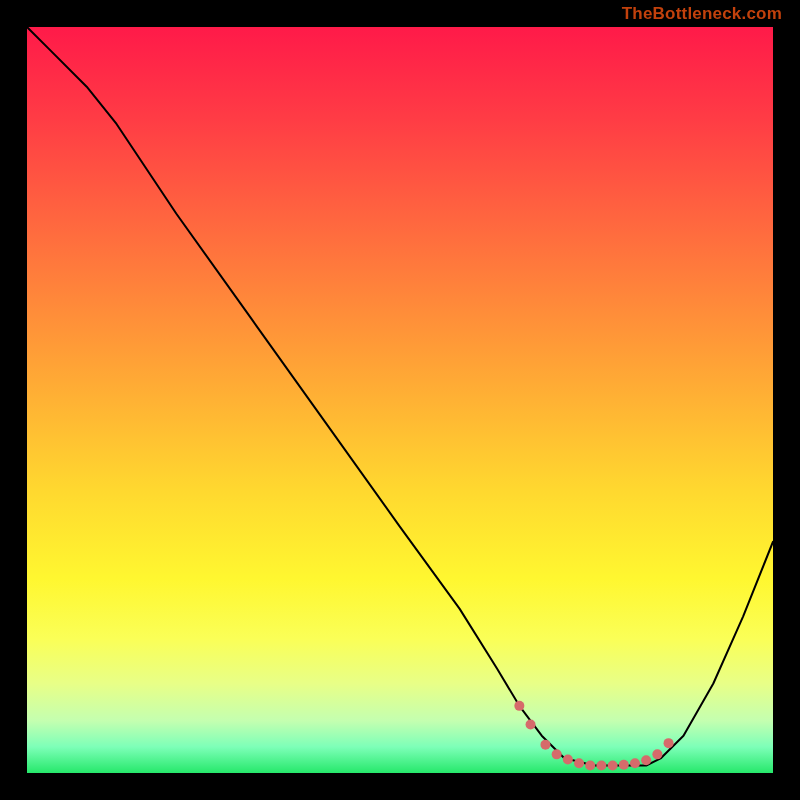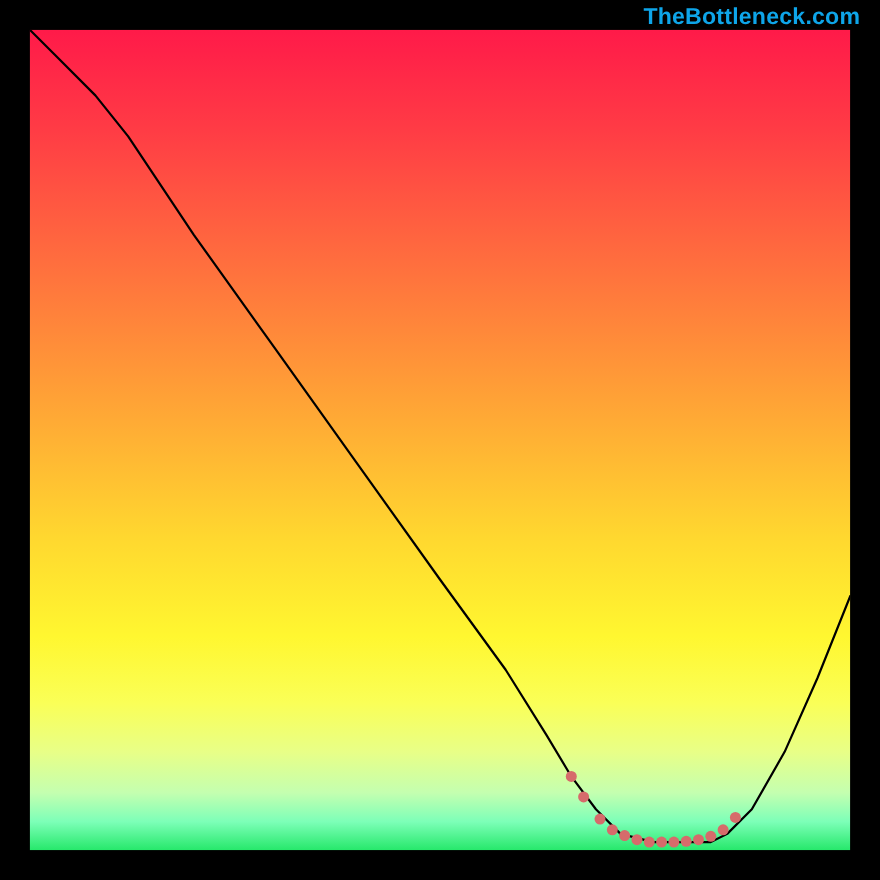--- a/index.html
+++ b/index.html
@@ -13,23 +13,23 @@
   }
   .container {
     position: relative;
     width: 800px;
     height: 800px;
   }
   .watermark {
     position: absolute;
     top: 4px;
     right: 18px;
-    font-size: 21px;
+    font-size: 17px;
     font-weight: bold;
-    color: #0ea5e9;
+    color: #c2410c;
     letter-spacing: 0.2px;
   }
   .plot-wrap {
     position: absolute;
     left: 27px;
     top: 27px;
     width: 746px;
     height: 746px;
     background: #000;
   }

